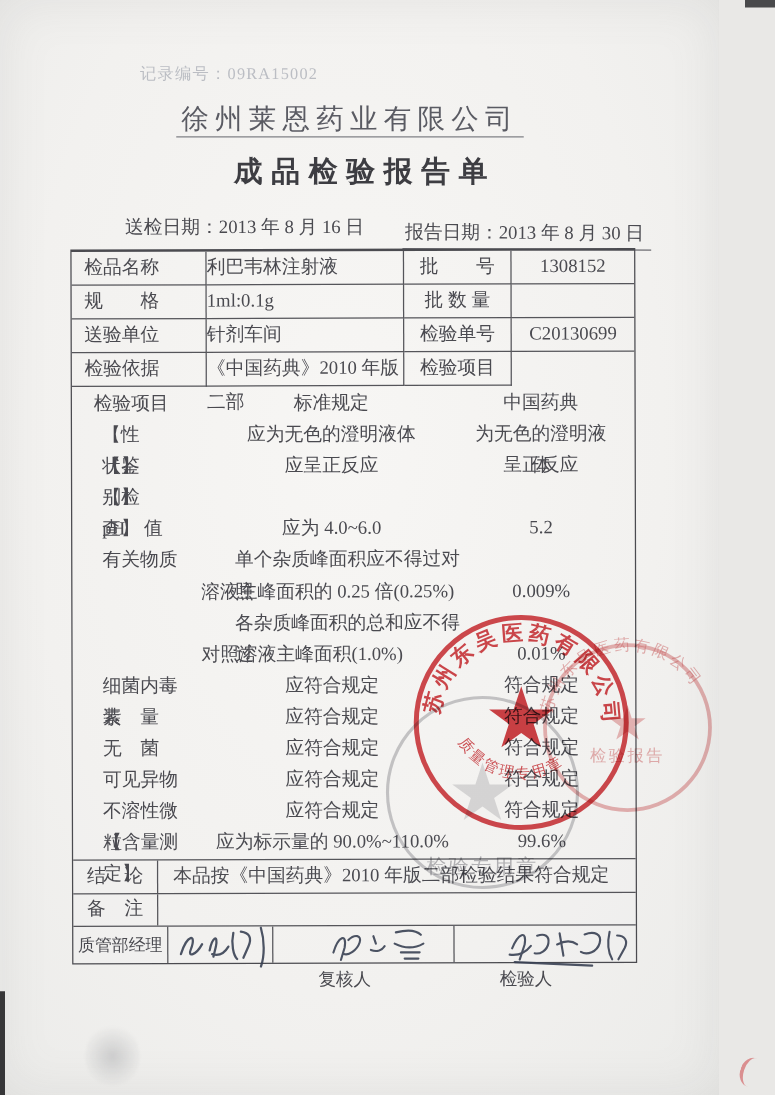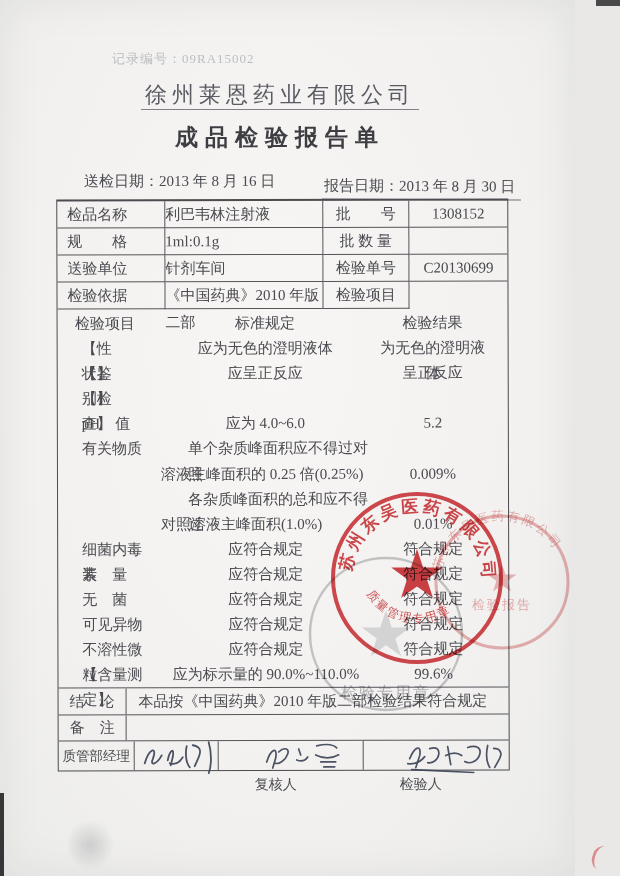--- a/index.html
+++ b/index.html
@@ -13,22 +13,22 @@
     background:radial-gradient(ellipse at 48% 40%, #f7f6f4 0%, #f2f1ef 60%, #ebebe9 100%);
     color:#45454a;
     box-shadow:inset 0 0 40px rgba(120,120,125,.12);
   }
   .abs{position:absolute;}
   
   .record-no{left:112px;top:50px;font-size:13px;letter-spacing:1px;color:rgba(140,145,158,.55);}
   .center-band{left:0;width:560px;text-align:center;}
   .company{top:80px;font-size:22px;letter-spacing:5px;color:#5a5b63;}
   .company span{border-bottom:1px solid rgba(90,91,99,.75);padding:0 4px 2px 4px;}
-  .title{top:122px;font-size:23px;font-weight:bold;letter-spacing:7px;color:#3d3d42;}
-  .date-left{left:84px;top:172px;font-size:15px;color:#4a4a50;}
+  .title{top:122px;font-size:23px;font-weight:bold;letter-spacing:7px;color:#3d3d42;padding-left:12px;}
+  .date-left{left:100px;top:172px;font-size:15px;color:#4a4a50;}
   .date-right{left:322px;top:177px;font-size:15px;color:#4a4a50;border-bottom:1px solid rgba(75,75,82,.8);
     padding:0 6px 3px 2px;transform:rotate(.35deg);}
   
   #report-table{
     left:57px;top:199px;width:452px;box-sizing:border-box;
     border:1.5px solid #4b4b50;border-top-width:2px;
     font-size:15px;color:#4a4a50;
     transform:rotate(-.15deg);
     background:rgba(255,255,255,.06);
   }
@@ -102,21 +102,21 @@
 
       <div class="cell c1">检验依据</div>
       <div class="cell c2">《中国药典》2010 年版二部</div>
       <div class="cell c3">检验项目</div>
     </div>
 
     <div class="mid">
       <div class="mid-row hdr">
         <div class="cell item">检验项目</div>
         <div class="cell std">标准规定</div>
-        <div class="cell res">检验结果</div>
+        <div class="cell res">中国药典</div>
           <div></div>
       </div>
       <div class="mid-row">
           <div class="cell item">【性　状】</div>
           <div class="cell std">应为无色的澄明液体</div>
           <div class="cell res">为无色的澄明液体</div>
           <div></div>
         </div>
       <div class="mid-row">
           <div class="cell item">【鉴　别】</div>

